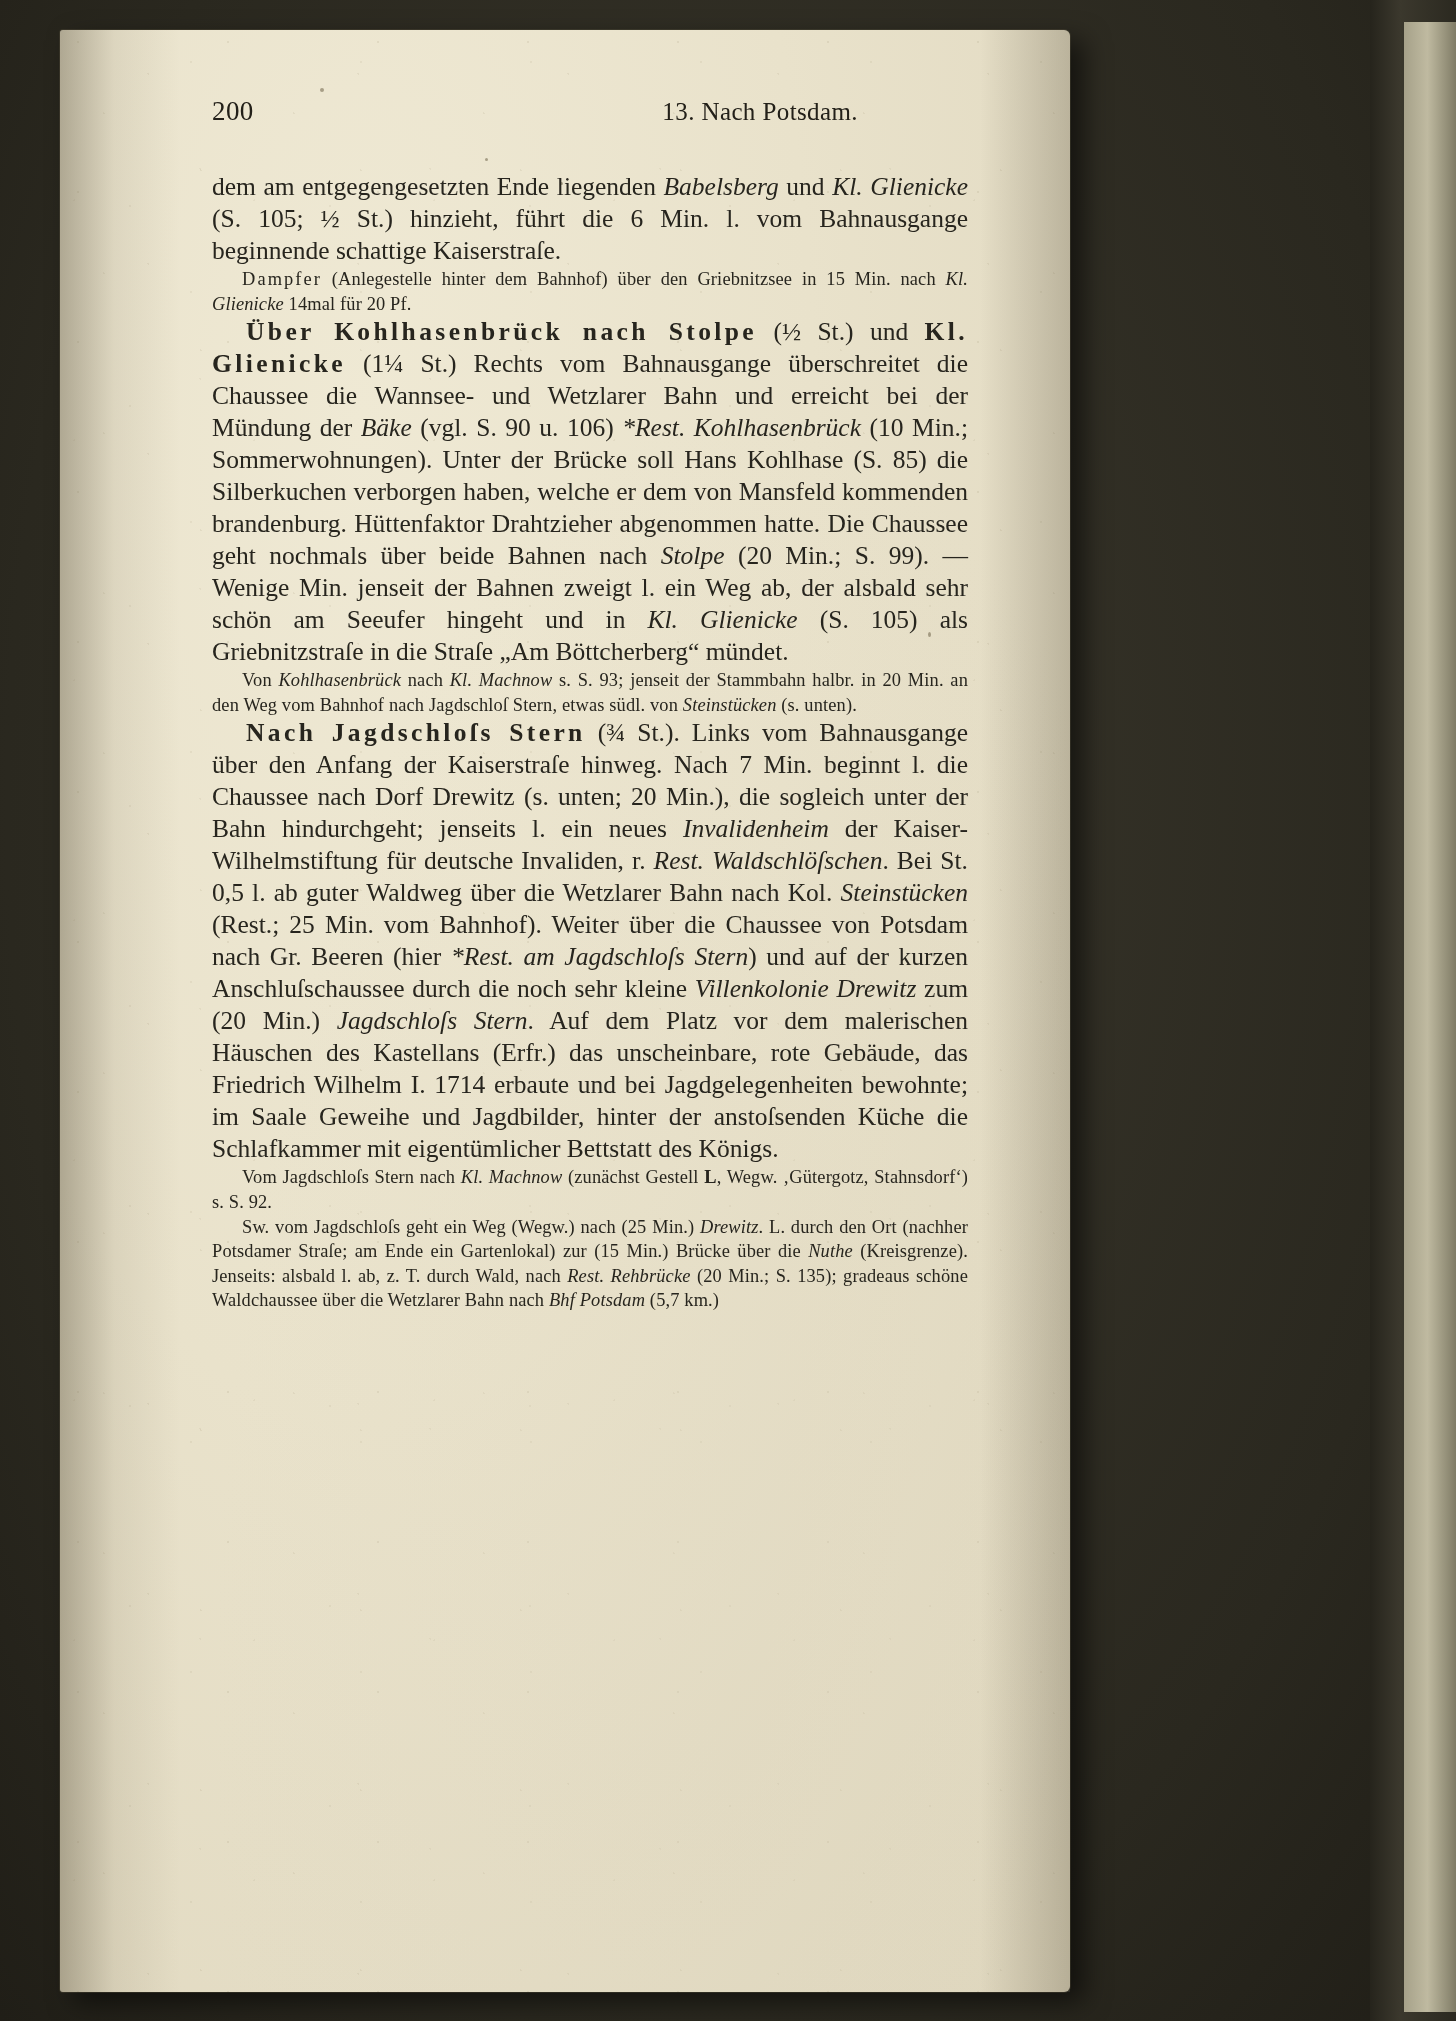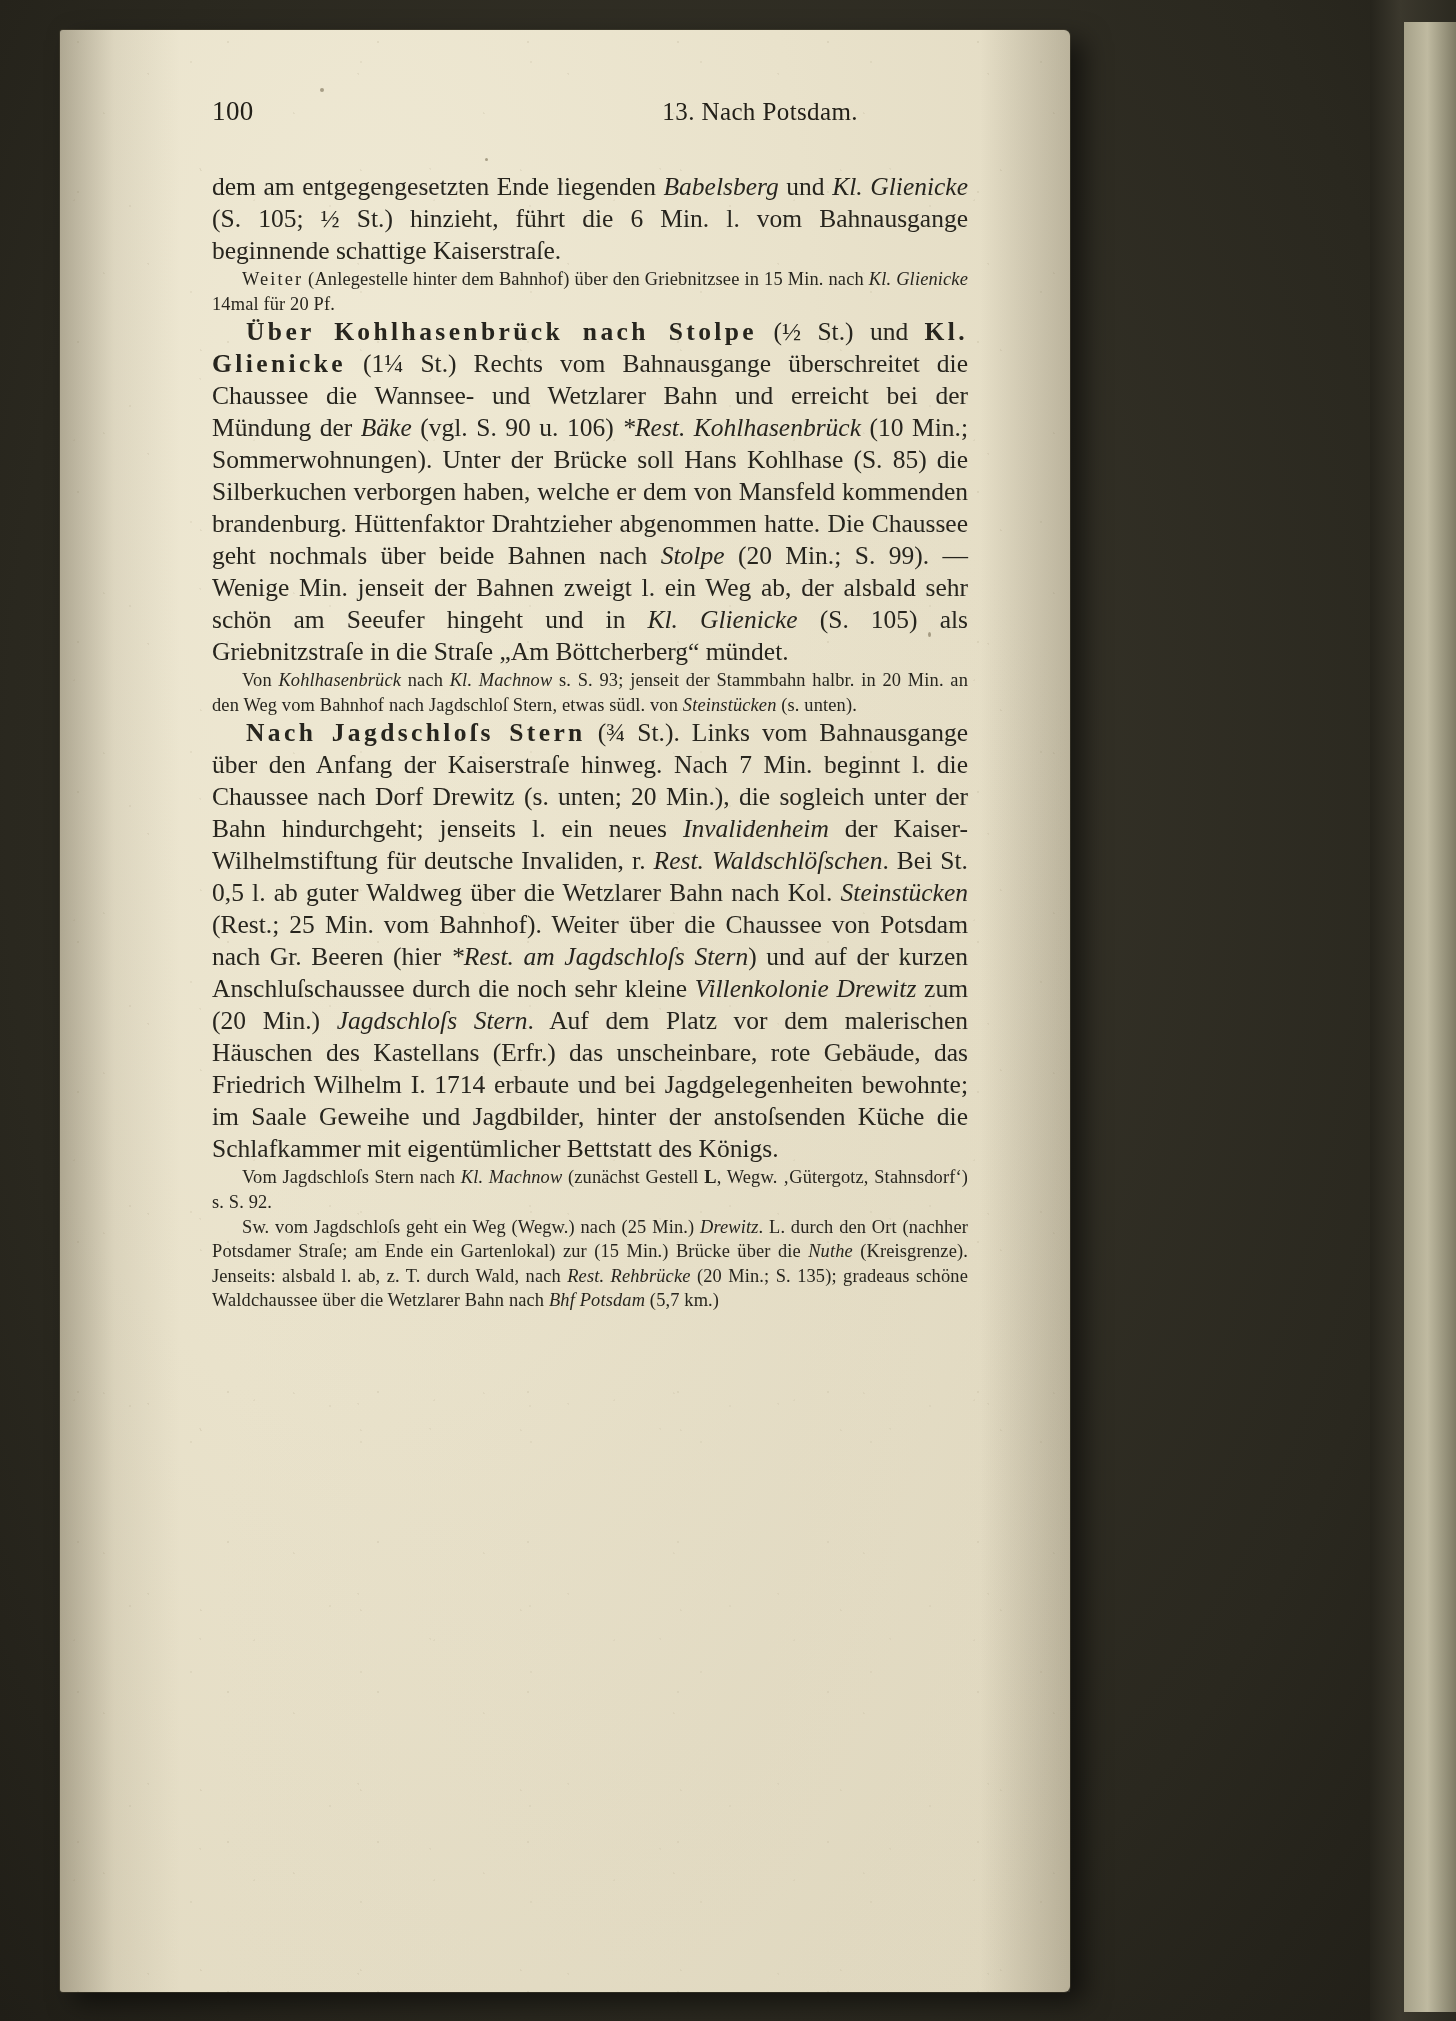--- a/index.html
+++ b/index.html
@@ -170,27 +170,27 @@
     <div class="inkfade"></div>
 
     <span class="speck" style="left:260px;top:58px;width:4px;height:4px;"></span>
     <span class="speck" style="left:425px;top:128px;width:3px;height:3px;"></span>
     <span class="speck" style="left:500px;top:152px;width:3px;height:3px;"></span>
     <span class="speck" style="left:868px;top:602px;width:3px;height:5px;"></span>
 
     <div class="textblock">
 
       <div class="runhead">
-        <span class="folio">100</span>
+        <span class="folio">200</span>
         <span class="runtitle">13. Nach Potsdam.</span>
       </div>
 
       <p class="noindent"><span>dem am entgegengesetzten Ende liegenden </span><i>Babelsberg</i><span> und </span><i>Kl. Glienicke</i><span> (S. 105; ½ St.) hinzieht, führt die 6 Min. l. vom Bahnausgange beginnende schattige Kaiserstraſe.</span></p>
 
-      <p class="petit"><span class="sp">Weiter</span><span> (Anlegestelle hinter dem Bahnhof) über den Griebnitzsee in 15 Min. nach </span><i>Kl. Glienicke</i><span> 14mal für 20 Pf.</span></p>
+      <p class="petit"><span class="sp">Dampfer</span><span> (Anlegestelle hinter dem Bahnhof) über den Griebnitzsee in 15 Min. nach </span><i>Kl. Glienicke</i><span> 14mal für 20 Pf.</span></p>
 
       <p class="indent"><span class="gesperrt">Über Kohlhasenbrück nach Stolpe</span><span> (½ St.) und </span><span class="gesperrt">Kl. Glienicke</span><span> (1¼ St.)</span><span> Rechts vom Bahnausgange überschreitet die Chaussee die Wannsee- und Wetzlarer Bahn und erreicht bei der Mündung der </span><i>Bäke</i><span> (vgl. S. 90 u. 106) </span><i>*Rest. Kohlhasenbrück</i><span> (10 Min.; Sommerwohnungen). Unter der Brücke soll Hans Kohlhase (S. 85) die Silberkuchen verborgen haben, welche er dem von Mansfeld kommenden brandenburg. Hüttenfaktor Drahtzieher abgenommen hatte. Die Chaussee geht nochmals über beide Bahnen nach </span><i>Stolpe</i><span> (20 Min.; S. 99). — Wenige Min. jenseit der Bahnen zweigt l. ein Weg ab, der alsbald sehr schön am Seeufer hingeht und in </span><i>Kl. Glienicke</i><span> (S. 105) als Griebnitzstraſe in die Straſe „Am Böttcherberg“ mündet.</span></p>
 
       <p class="petit"><span>Von </span><i>Kohlhasenbrück</i><span> nach </span><i>Kl. Machnow</i><span> s. S. 93; jenseit der Stammbahn halbr. in 20 Min. an den Weg vom Bahnhof nach Jagdschloſ Stern, etwas südl. von </span><i>Steinstücken</i><span> (s. unten).</span></p>
 
       <p class="indent"><span class="gesperrt">Nach Jagdschloſs Stern</span><span> (¾ St.).</span><span> Links vom Bahnausgange über den Anfang der Kaiserstraſe hinweg. Nach 7 Min. beginnt l. die Chaussee nach Dorf Drewitz (s. unten; 20 Min.), die sogleich unter der Bahn hindurchgeht; jenseits l. ein neues </span><i>Invalidenheim</i><span> der Kaiser-Wilhelmstiftung für deutsche Invaliden, r. </span><i>Rest. Waldschlöſschen</i><span>. Bei St. 0,5 l. ab guter Waldweg über die Wetzlarer Bahn nach Kol. </span><i>Steinstücken</i><span> (Rest.; 25 Min. vom Bahnhof). Weiter über die Chaussee von Potsdam nach Gr. Beeren (hier </span><i>*Rest. am Jagdschloſs Stern</i><span>) und auf der kurzen Anschluſschaussee durch die noch sehr kleine </span><i>Villenkolonie Drewitz</i><span> zum (20 Min.) </span><i>Jagdschloſs Stern</i><span>. Auf dem Platz vor dem malerischen Häuschen des Kastellans (Erfr.) das unscheinbare, rote Gebäude, das Friedrich Wilhelm I. 1714 erbaute und bei Jagdgelegenheiten bewohnte; im Saale Geweihe und Jagdbilder, hinter der anstoſsenden Küche die Schlafkammer mit eigentümlicher Bettstatt des Königs.</span></p>
 
       <p class="petit"><span>Vom Jagdschloſs Stern nach </span><i>Kl. Machnow</i><span> (zunächst Gestell </span><b>L</b><span>, Wegw. ‚Gütergotz, Stahnsdorf‘) s. S. 92.</span></p>
 
       <p class="petit"><span>Sw. vom Jagdschloſs geht ein Weg (Wegw.) nach (25 Min.) </span><i>Drewitz</i><span>. L. durch den Ort (nachher Potsdamer Straſe; am Ende ein Gartenlokal) zur (15 Min.) Brücke über die </span><i>Nuthe</i><span> (Kreisgrenze). Jenseits: alsbald l. ab, z. T. durch Wald, nach </span><i>Rest. Rehbrücke</i><span> (20 Min.; S. 135); gradeaus schöne Waldchaussee über die Wetzlarer Bahn nach </span><i>Bhf Potsdam</i><span> (5,7 km.)</span></p>

